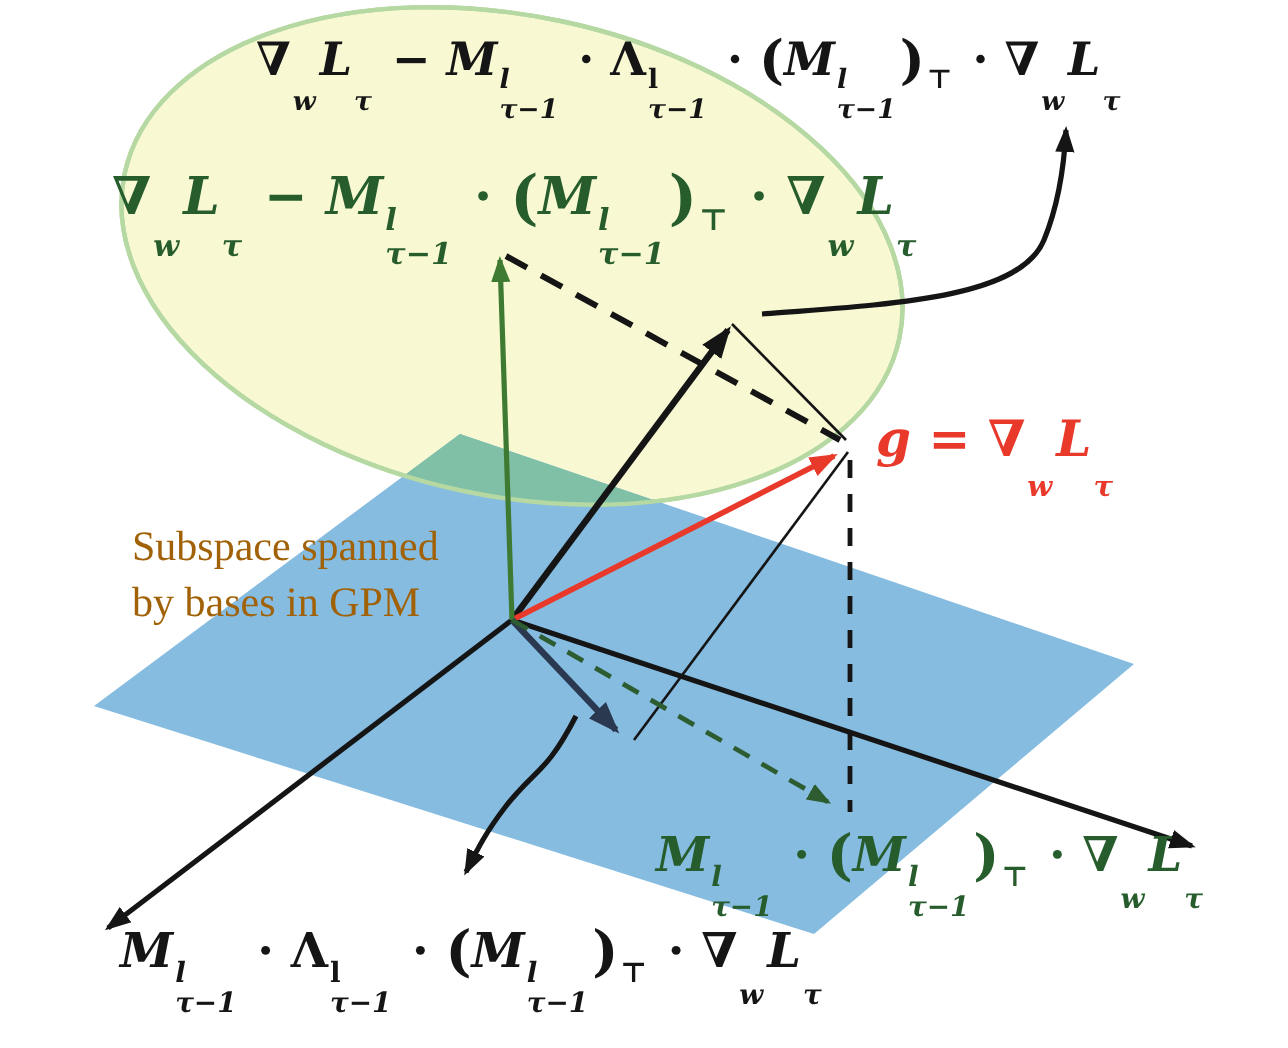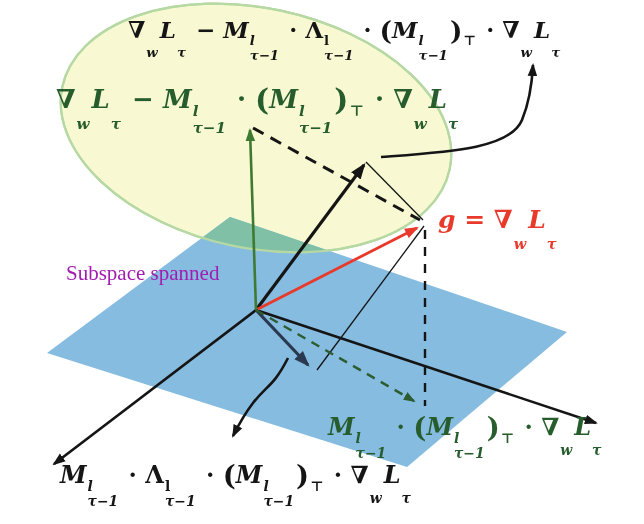--- a/index.html
+++ b/index.html
@@ -17,21 +17,21 @@
           vertical-align:-0.52em;margin:0 2px 0 1px;font-style:italic;}
   .fm .ss span{display:block;min-height:1.1em;text-align:left;}
 
   .f-top{left:128px;top:12px;font-size:23px;}
   .f-green{left:56px;top:78px;font-size:26px;}
   .f-red{left:438px;top:202px;font-size:25px;}
   .f-gproj{left:328px;top:408px;font-size:24px;}
   .f-bproj{left:60px;top:456px;font-size:24px;}
 
   .subspace{position:absolute;left:66px;top:260px;font-family:"Liberation Serif",serif;
-            font-size:21px;line-height:1.33;color:#a21caf;}
+            font-size:21px;line-height:1.33;color:#a16207;}
 </style>
 </head>
 <body>
 
 <div class="fig">
 
   <svg width="644" height="524" viewBox="0 0 644 524">
     <defs>
       <clipPath id="ellipseClip">
         <ellipse cx="256" cy="128" rx="198" ry="120" transform="rotate(12 256 128)"></ellipse>
@@ -171,15 +171,16 @@
       </span><span class="tok up"> · </span><span class="tok up">∇</span><span class="ss">
         <span class=""></span>
         <span>w</span>
       </span><span class="tok">L</span><span class="ss">
         <span class=""></span>
         <span>τ</span>
       </span></div>
 
   <div class="subspace">
     <div>Subspace spanned</div>
+    <div>by bases in GPM</div>
   </div>
 
 </div>
 
 </body></html>

